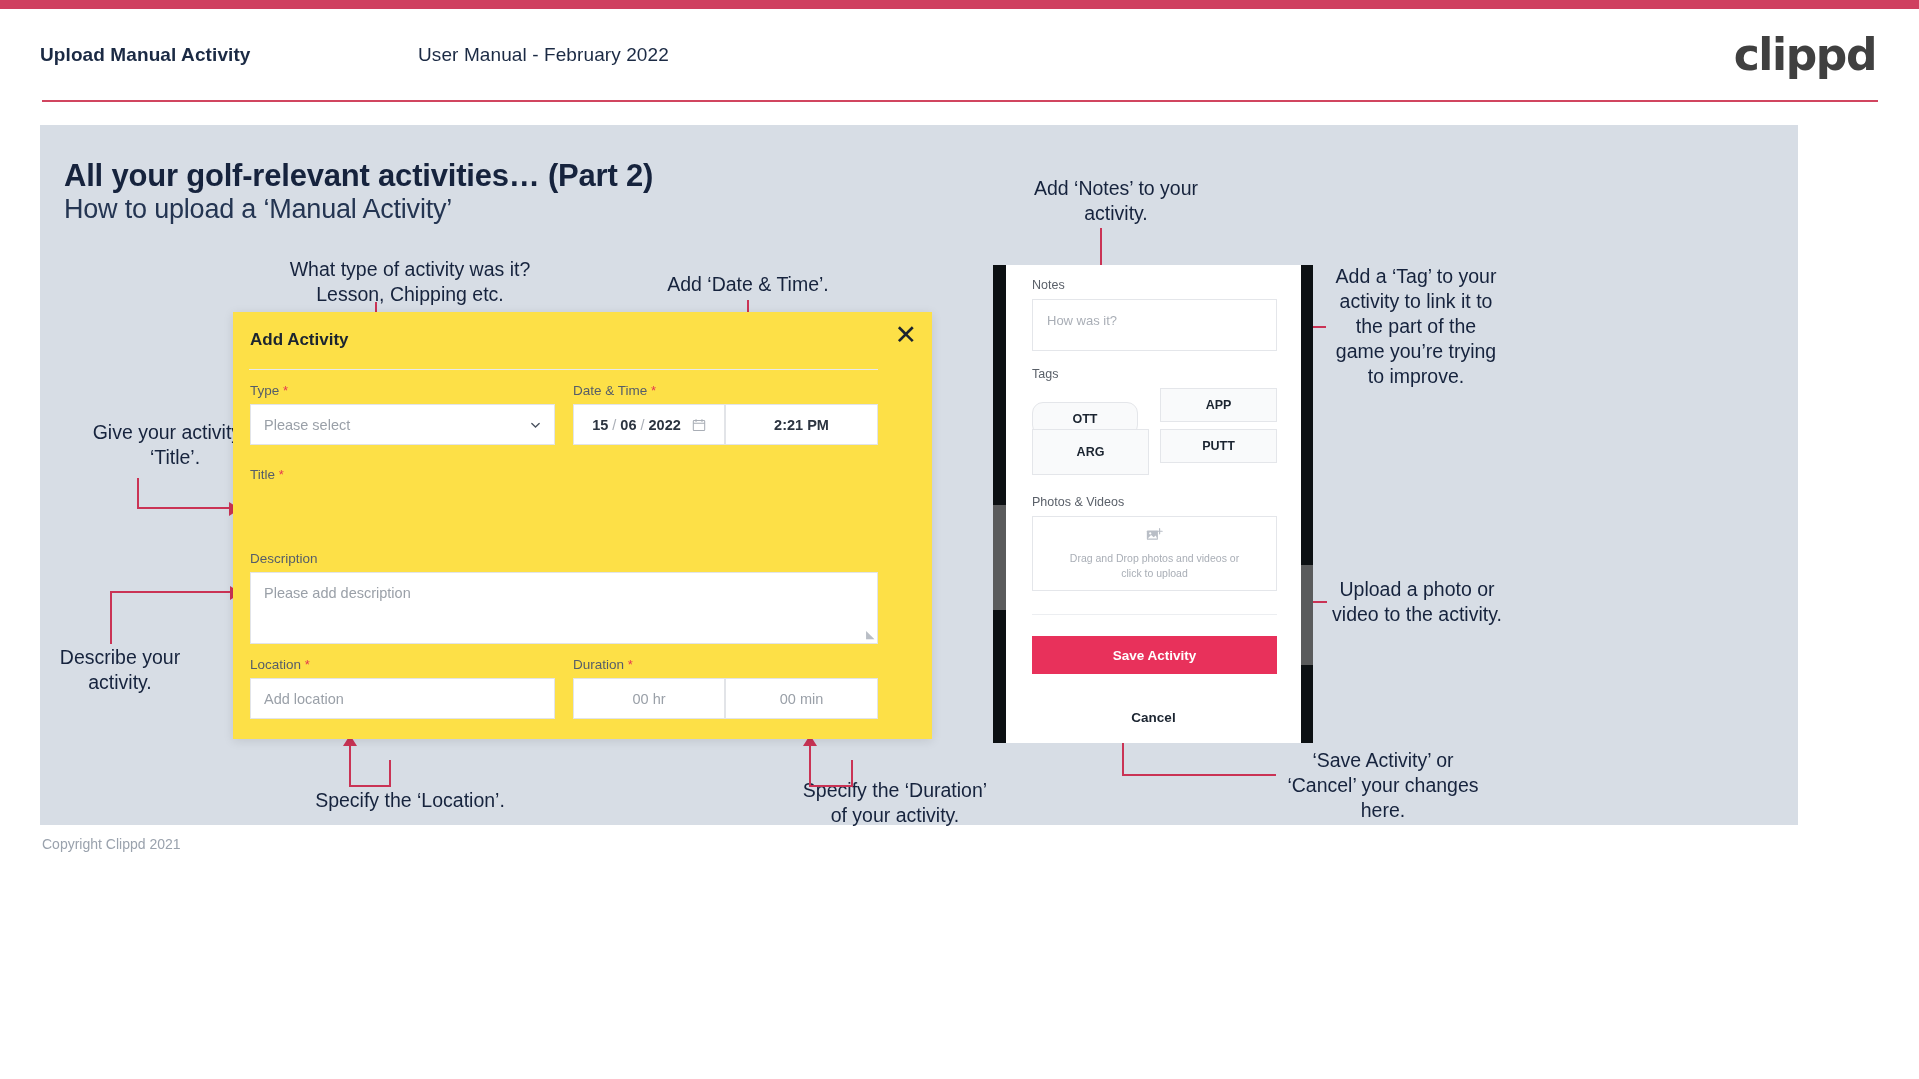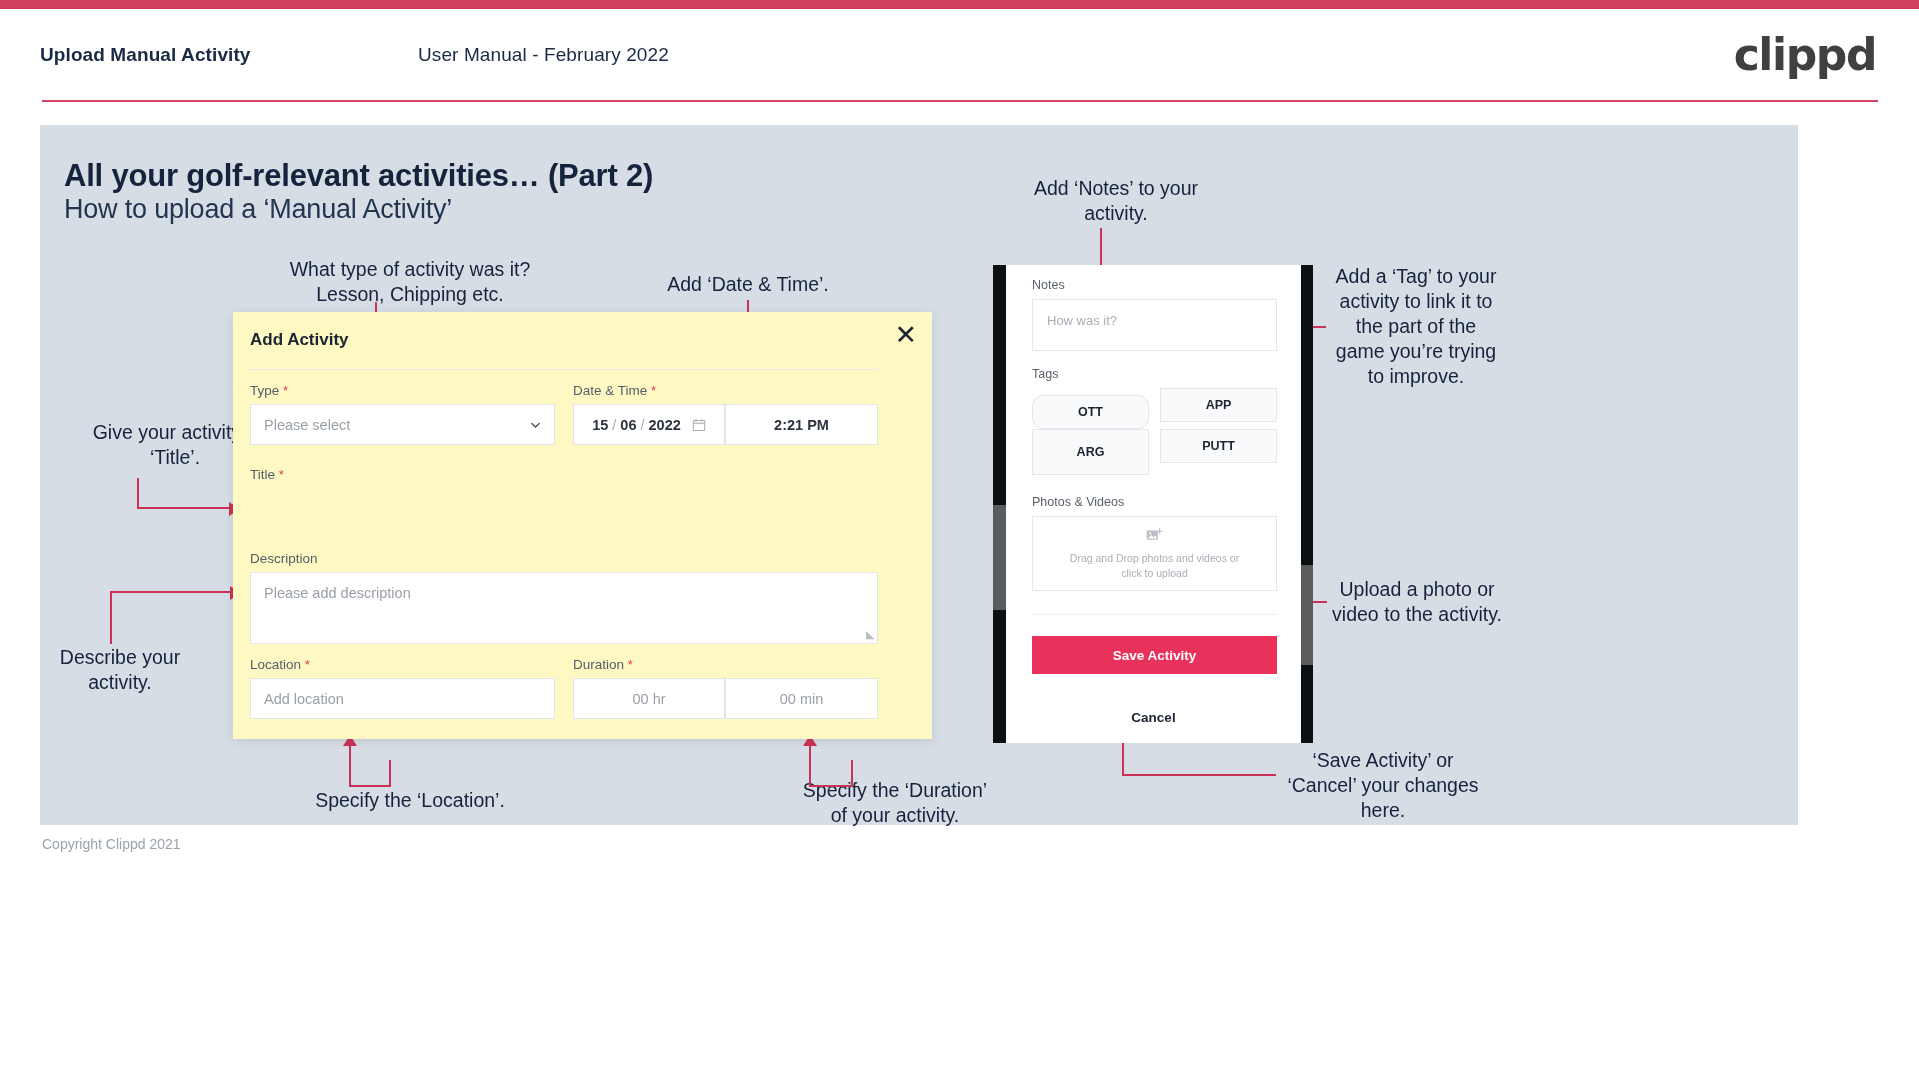--- a/index.html
+++ b/index.html
@@ -80,21 +80,21 @@
   }
   .arr-left {
     border-top:7px solid transparent; border-bottom:7px solid transparent;
     border-right:11px solid #ca3355;
   }
 
   
   .dialog {
     position:absolute; left:233px; top:312px;
     width:699px; height:427px;
-    background:#fef9c3;
+    background:#fde047;
     box-shadow: 0 2px 10px rgba(0,0,0,.10);
   }
   .dlg-title {
     position:absolute; left:17px; top:18px;
     font-size:17px; font-weight:700; color:#1b2430;
   }
   .dlg-close {
     position:absolute; right:15px; top:10px;
     font-size:27px; line-height:27px; color:#1b2430; font-weight:400;
     cursor:pointer;
@@ -328,21 +328,21 @@
     <div class="btn-vol" style="right:0px; top:300px; width:12px; height:100px;"></div>
 
     <div class="phone-screen">
 
       <div class="p-label" style="left:26px; top:13px;">Notes</div>
       <div class="p-box" style="left:26px; top:34px; width:245px; height:52px;">
         <div class="p-ph" style="left:14px; top:13px;">How was it?</div>
       </div>
 
       <div class="p-label" style="left:26px; top:102px;">Tags</div>
-      <div class="tag" style="left:26px; top:130px; width:117px; height:34px;border-radius:11px;">
+      <div class="tag" style="left:26px; top:137px; width:106px; height:34px;border-radius:11px;">
         <span>OTT</span>
       </div>
       <div class="tag" style="left:154px; top:123px; width:117px; height:34px;">
         <span>APP</span>
       </div>
       <div class="tag" style="left:26px; top:164px; width:117px; height:46px;">
         <span>ARG</span>
       </div>
       <div class="tag" style="left:154px; top:164px; width:117px; height:34px;">
         <span>PUTT</span>

